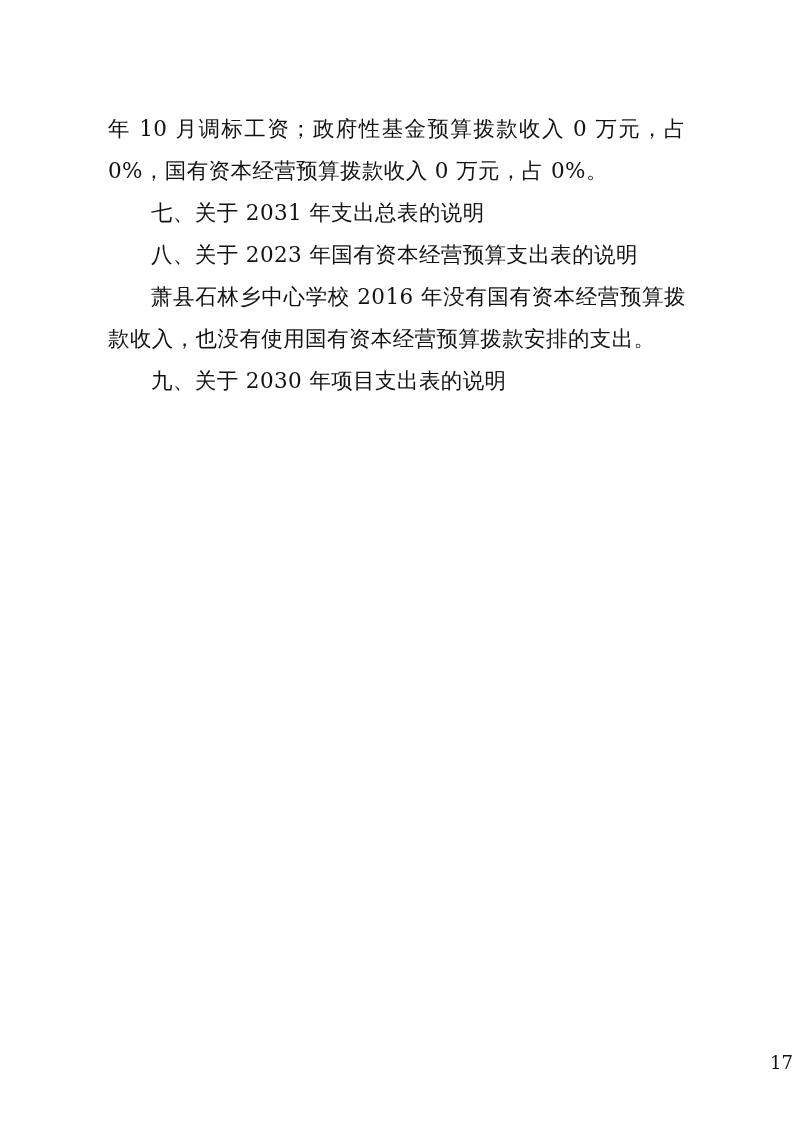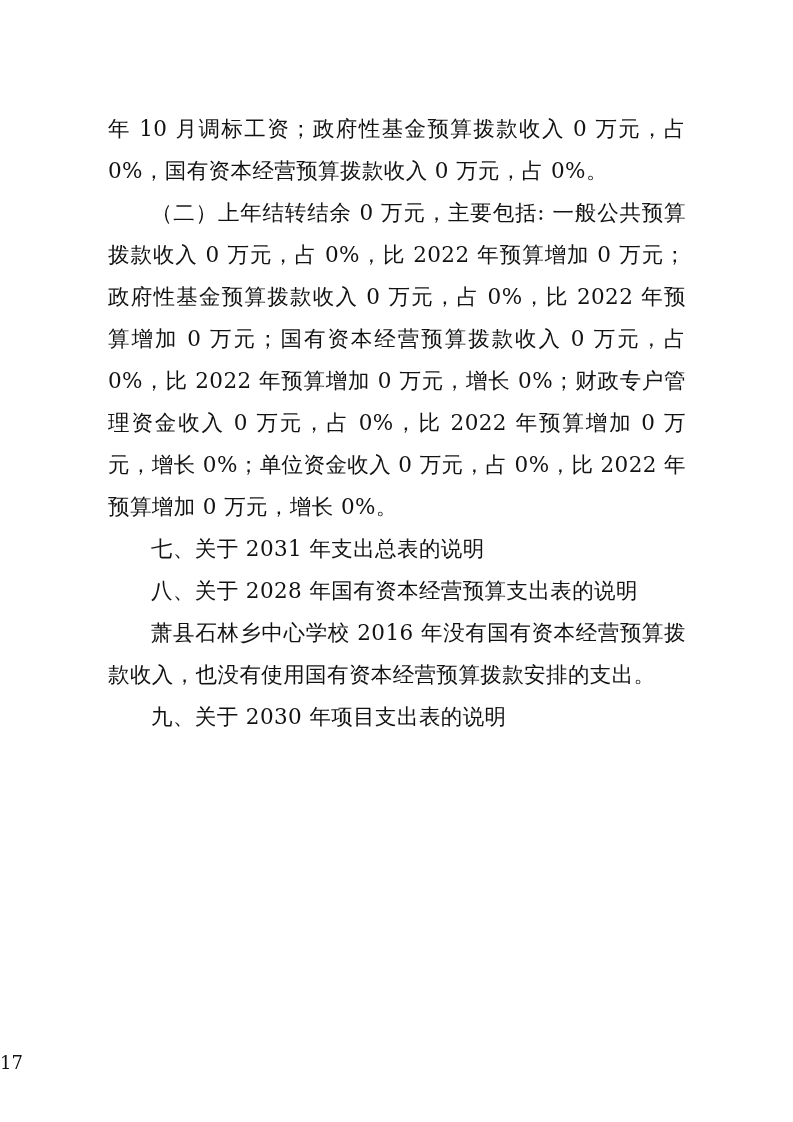--- a/index.html
+++ b/index.html
@@ -33,32 +33,31 @@
     white-space: normal;
   }
   .indent {
     text-indent: 43px;
   }
   .page-number {
     position: absolute;
     left: 0;
     right: 0;
     top: 1036px;
-    text-align: left;
+    text-align: right;
     font-size: 18px;
     font-family: "DejaVu Serif", "Liberation Serif", serif;
     color: #121212;
   }
 </style>
 </head>
 <body>
 
 <div class="page">
   <div class="content">
     <p class="para">年 10 月调标工资；政府性基金预算拨款收入 0 万元，占 0%，国有资本经营预算拨款收入 0 万元，占 0%。</p>
-    <p class="para indent">（二）上年结转结余 0 万元，主要包括: 一般公共预算拨款收入 0 万元，占 0%，比 2022 年预算增加 0 万元；政府性基金预算拨款收入 0 万元，占 0%，比 2022 年预算增加 0 万元；国有资本经营预算拨款收入 0 万元，占 0%，比 2022 年预算增加 0 万元，增长 0%；财政专户管理资金收入 0 万元，占 0%，比 2022 年预算增加 0 万元，增长 0%；单位资金收入 0 万元，占 0%，比 2022 年预算增加 0 万元，增长 0%。</p>
     <p class="para indent">七、关于 2031 年支出总表的说明</p>
-    <p class="para indent">八、关于 2028 年国有资本经营预算支出表的说明</p>
+    <p class="para indent">八、关于 2023 年国有资本经营预算支出表的说明</p>
     <p class="para indent">萧县石林乡中心学校 2016 年没有国有资本经营预算拨款收入，也没有使用国有资本经营预算拨款安排的支出。</p>
     <p class="para indent">九、关于 2030 年项目支出表的说明</p>
   </div>
   <div class="page-number">17</div>
 </div>
 
 </body></html>

